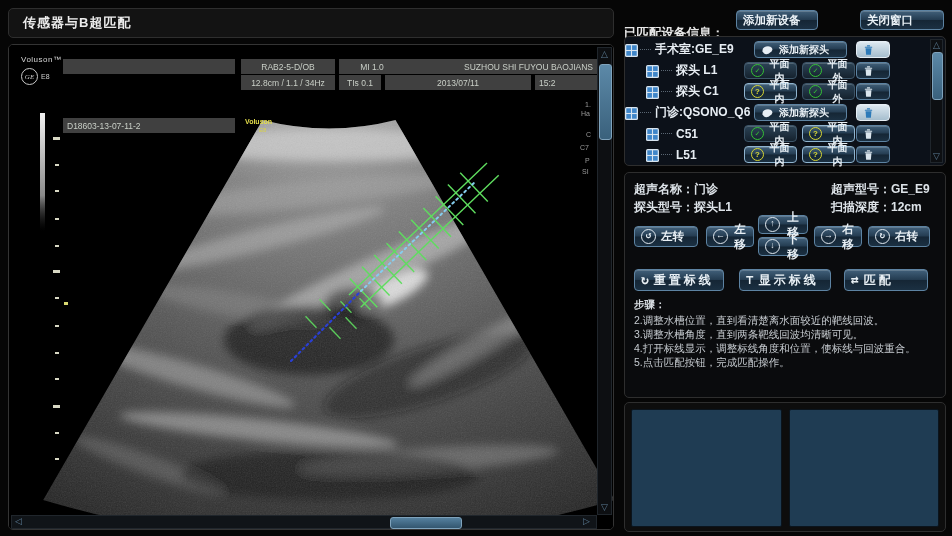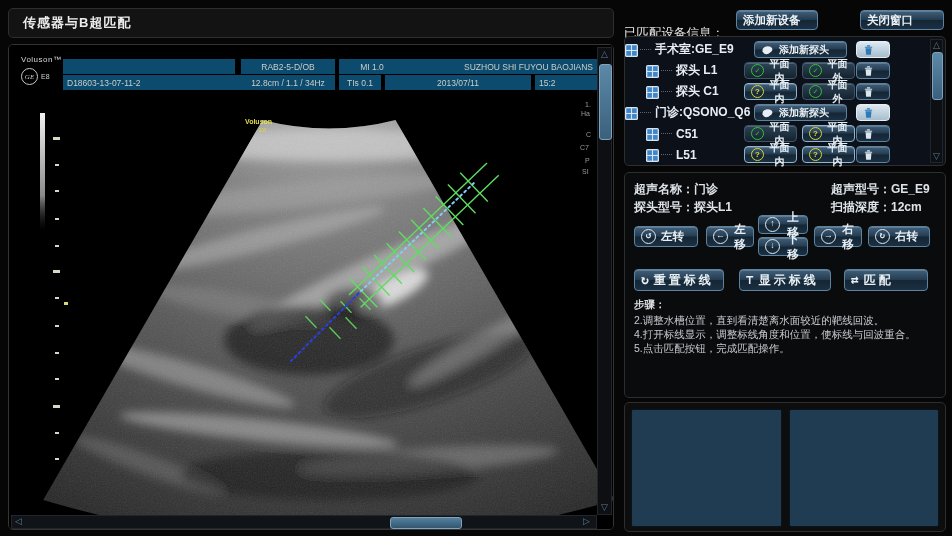--- a/index.html
+++ b/index.html
@@ -12,36 +12,36 @@
   .titlebar span{color:#ececec;font-size:13px;font-weight:bold;padding-left:14px;letter-spacing:1px;}
   
   .imaging{left:8px;top:44px;width:606px;height:486px;background:#000;overflow:hidden;border:1px solid #343434;}
   .imaging svg.usimg{position:absolute;left:0;top:0;}
   .uslogo{position:absolute;left:12px;top:10px;color:#dcdcdc;z-index:3;}
   .uslogo .brand{font-size:8px;letter-spacing:.5px;color:#d6d6d6;}
   .uslogo .gerow{display:flex;align-items:center;gap:3px;margin-top:4px;}
   .uslogo .gecirc{width:15px;height:15px;border:1.5px solid #c9c9c9;border-radius:50%;display:flex;align-items:center;justify-content:center;
      font-family:"Liberation Serif","DejaVu Serif",serif;font-style:italic;font-size:7px;color:#d0d0d0;}
   .uslogo .e8{font-size:7px;color:#cfcfcf;}
-  .strip{position:absolute;height:15px;background:#0c4a6e;color:#c9cfc7;font-size:8.5px;display:flex;align-items:center;
+  .strip{position:absolute;height:15px;background:#404040;color:#c9cfc7;font-size:8.5px;display:flex;align-items:center;
      padding:0 4px;box-sizing:border-box;white-space:nowrap;overflow:hidden;z-index:2;}
   .r1{top:14px;} .r2{top:30px;}
   .strip.center{justify-content:center;} .strip.right{justify-content:flex-end;}
   .sideannot{position:absolute;z-index:3;color:#9a9a9a;font-size:7px;}
   
   .sb-track{position:absolute;background:#0d0f12;border:1px solid #20262c;box-sizing:border-box;z-index:5;}
   .vscroll{left:588px;top:2px;width:15px;height:468px;}
   .hscroll{left:2px;top:470px;width:586px;height:14px;background:#101418;}
   .sb-arrow{position:absolute;color:#5d7e97;font-size:9px;line-height:12px;width:13px;height:13px;text-align:center;}
   .sb-thumb{position:absolute;background:linear-gradient(180deg,#5c89a8,#3a617c);border:1px solid #7fa3bc;border-radius:3px;}
   .vscroll .sb-thumb{left:1px;top:16px;width:11px;height:74px;}
   .hscroll .sb-thumb{left:378px;top:1px;width:70px;height:10px;background:linear-gradient(180deg,#55809e,#33566f);}
   
   .devheader{position:absolute;left:624px;top:8px;width:322px;height:24px;display:flex;align-items:center;}
-  .devheader .lbl{color:#e8e8e8;font-size:12.5px;font-weight:normal;margin-top:26px;}
+  .devheader .lbl{color:#e8e8e8;font-size:12.5px;font-weight:bold;margin-top:26px;}
   .btn{background:linear-gradient(180deg,#41607a 0%,#243c51 48%,#152635 52%,#1b3042 100%);
      border:1px solid #5d83a2;border-radius:4px;color:#e9f0f5;font-weight:bold;font-size:11.5px;
      display:flex;align-items:center;justify-content:flex-start;gap:5px;cursor:pointer;
      box-shadow:inset 0 1px 0 rgba(255,255,255,.18);box-sizing:border-box;font-family:Liberation Mono, monospace;}
   .devheader .btn{height:20px;}
   .btn.adddev{width:82px;margin-left:12px;}
   .btn.closewin{width:84px;margin-left:auto;margin-right:2px;}
   
   .treepanel{left:624px;top:36px;width:322px;height:130px;background:#0c1119;padding:2px 0 0 0;}
   .trow{position:relative;height:21px;display:flex;align-items:center;}
@@ -196,21 +196,21 @@
         <span class="gecirc">GE</span>
         <span class="e8">E8</span>
       </div>
     </div>
 
     <div class="strip r1" style="left:54px;width:172px;"></div>
     <div class="strip r1 center" style="left:232px;width:94px;">RAB2-5-D/OB</div>
     <div class="strip r1 center" style="left:330px;width:66px;">MI 1.0</div>
     <div class="strip r1 right" style="left:376px;width:212px;">SUZHOU SHI FUYOU BAOJIANS</div>
 
-    <div class="strip r2" style="left:54px;width:196px;">D18603-13-07-11-2</div>
+    <div class="strip r2" style="left:54px;width:172px;margin-top:43px;">D18603-13-07-11-2</div>
     <div class="strip r2 center" style="left:232px;width:94px;">12.8cm / 1.1 / 34Hz</div>
     <div class="strip r2 center" style="left:330px;width:42px;">TIs 0.1</div>
     <div class="strip r2 center" style="left:376px;width:146px;">2013/07/11</div>
     <div class="strip r2" style="left:526px;width:62px;">15:2</div>
 
     <span class="sideannot" style="left:576px;top:56px;">1.</span>
     <span class="sideannot" style="left:572px;top:65px;">Ha</span>
     <span class="sideannot" style="left:577px;top:86px;">C</span>
     <span class="sideannot" style="left:571px;top:99px;">C7</span>
     <span class="sideannot" style="left:576px;top:112px;">P</span>
@@ -454,20 +454,21 @@
       <span>显示标线</span>
     </button>
     <button class="btn abtn" style="left:219px;top:96px;width:84px;">
       <span class="aicon">⇄</span>
       <span>匹配</span>
     </button>
 
     <div class="steps">
       <div class="stitle">步骤：</div>
       <div>2.调整水槽位置，直到看清楚离水面较近的靶线回波。</div>
+      <div>3.调整水槽角度，直到两条靶线回波均清晰可见。</div>
       <div>4.打开标线显示，调整标线角度和位置，使标线与回波重合。</div>
       <div>5.点击匹配按钮，完成匹配操作。</div>
     </div>
   </div>
 
   <div class="panel campanel">
     <div class="camview v1"></div>
     <div class="camview v2"></div>
   </div>
 

